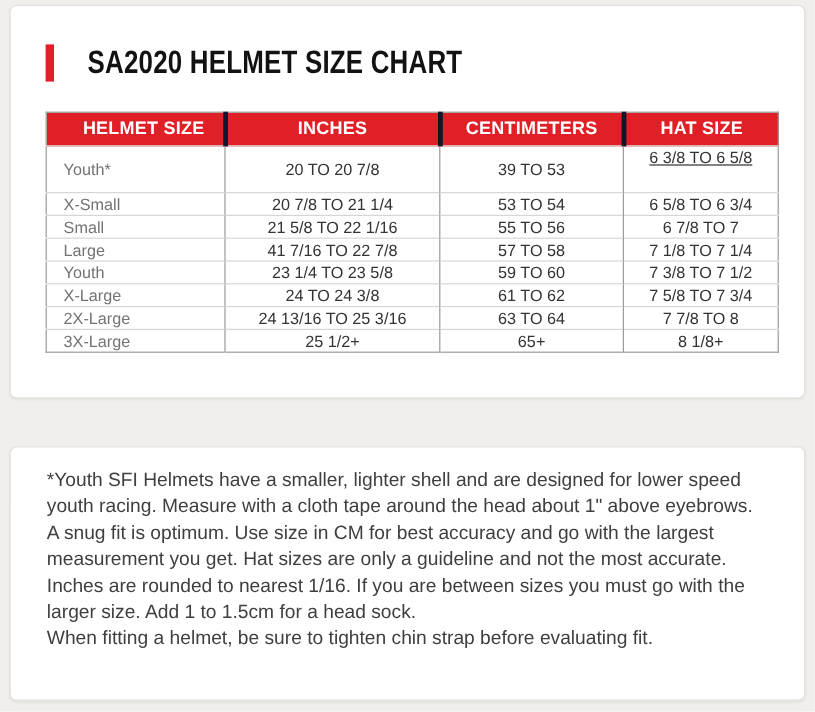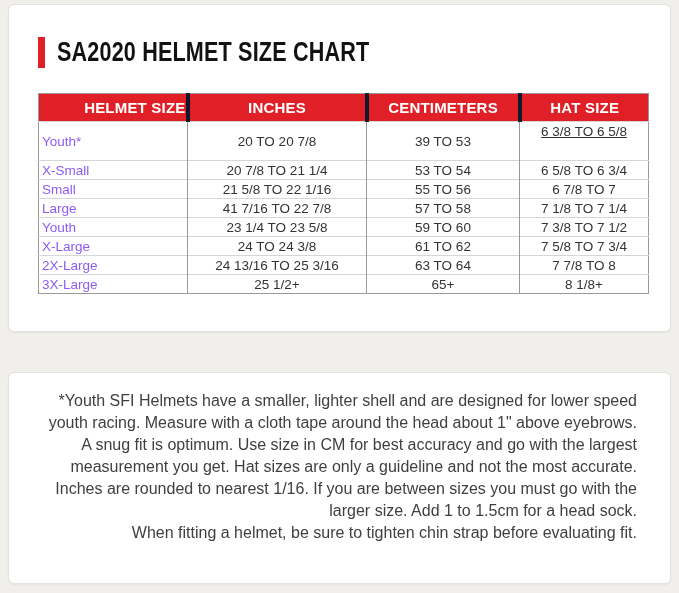--- a/index.html
+++ b/index.html
@@ -12,27 +12,28 @@
   }
   .card {
     position: absolute;
     background: #ffffff;
     border: 1px solid #e3e2e0;
     border-radius: 6px;
     box-sizing: border-box;
     box-shadow: 0 1px 2px rgba(0,0,0,0.05);
   }
   #card-chart { left: 8px; top: 4px; width: 663px; height: 328px; }
-  #card-notes { left: 8px; top: 372px; width: 663px; height: 212px; text-align: right; }
+  #card-notes { left: 8px; top: 372px; width: 663px; height: 212px; }
 
   .title-row {
     display: flex;
     align-items: center;
     margin: 32px 0 0 29px;
     height: 31px;
+    gap: 16px;
   }
   .accent-bar {
     width: 7px; height: 31px;
     background: #e01f26;
     margin-right: 12px;
     flex: 0 0 auto;
   }
   .title {
     font-size: 27px;
     font-weight: bold;
@@ -58,34 +59,34 @@
   .size-table th {
     background: #e01f26;
     color: #ffffff;
     font-size: 15px;
     font-weight: bold;
     height: 27px;
     padding: 0;
     text-align: center;
     letter-spacing: 0.2px;
   }
-  .size-table th:first-child { text-align: right; padding-left: 15px; }
+  .size-table th:first-child { text-align: center; padding-left: 15px; }
   .size-table th + th { border-left: 4px solid #0f172a; }
 
   .size-table td {
     font-size: 13.5px;
     color: #333333;
     text-align: center;
     height: 18px;
     padding: 0;
     border-top: 1px solid #d6d6d6;
     vertical-align: middle;
     white-space: nowrap;
   }
-  .size-table td:first-child { text-align: left; padding-left: 3px; color: #8b5cf6; }
+  .size-table td:first-child { text-align: left; padding-left: 14px; color: #737373; }
   .size-table td + td { border-left: 1px solid #9a9a9a; }
 
   tr.row-youth td { height: 36px; }
   tr.row-youth td.hat-cell { vertical-align: top; padding-top: 2px; text-decoration: underline; }
 
   .notes {
     margin: 17px 28px 0 30px;
     width: 598px;
     font-size: 16px;
     line-height: 22px;

